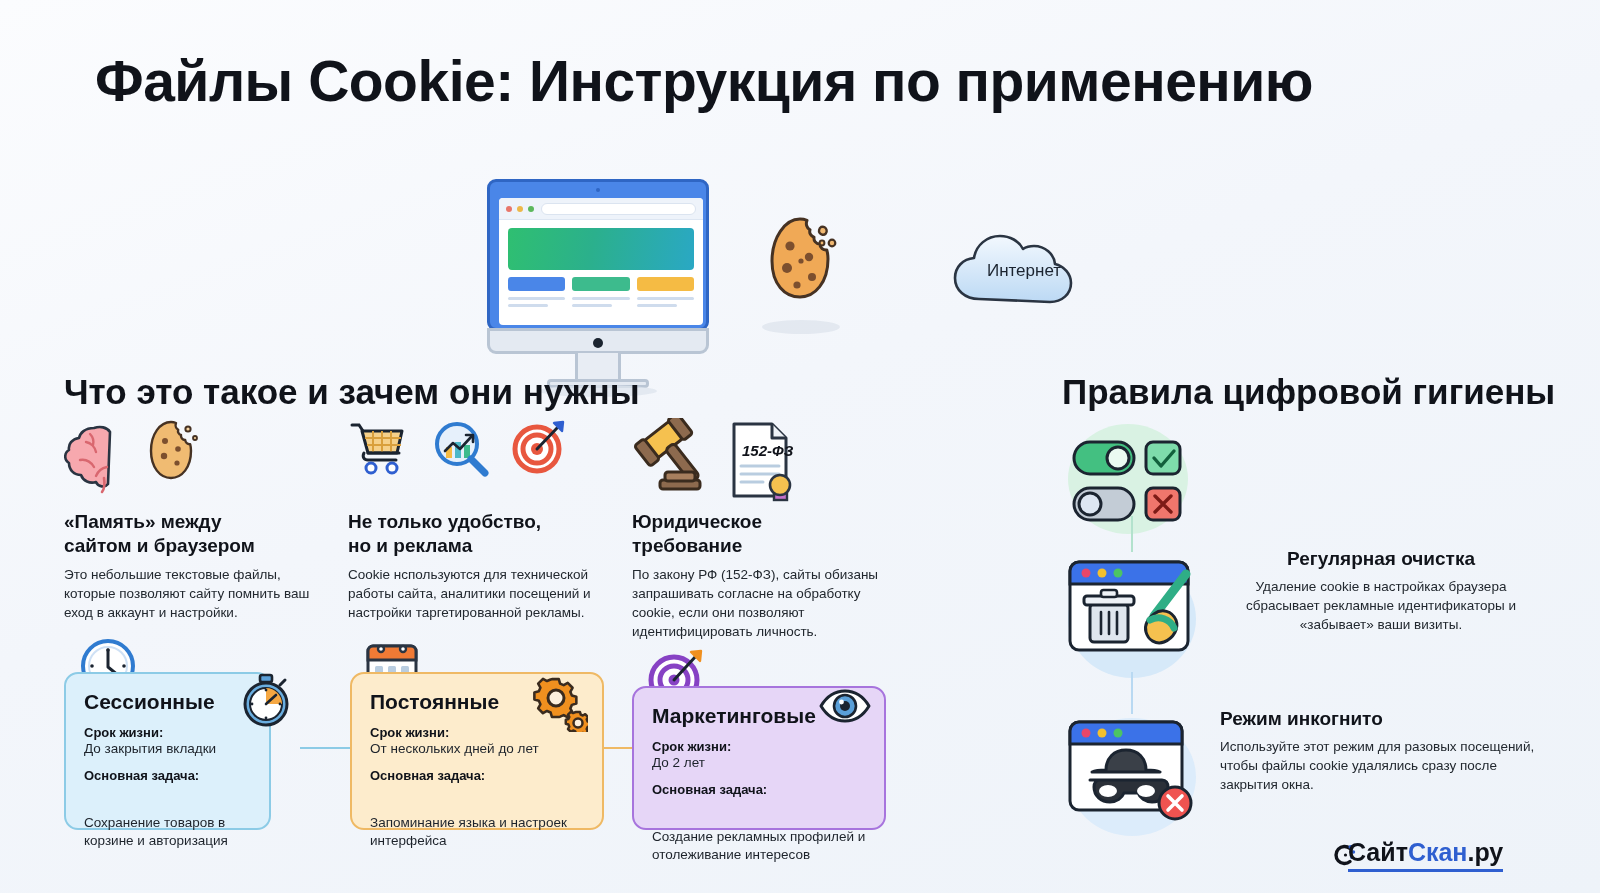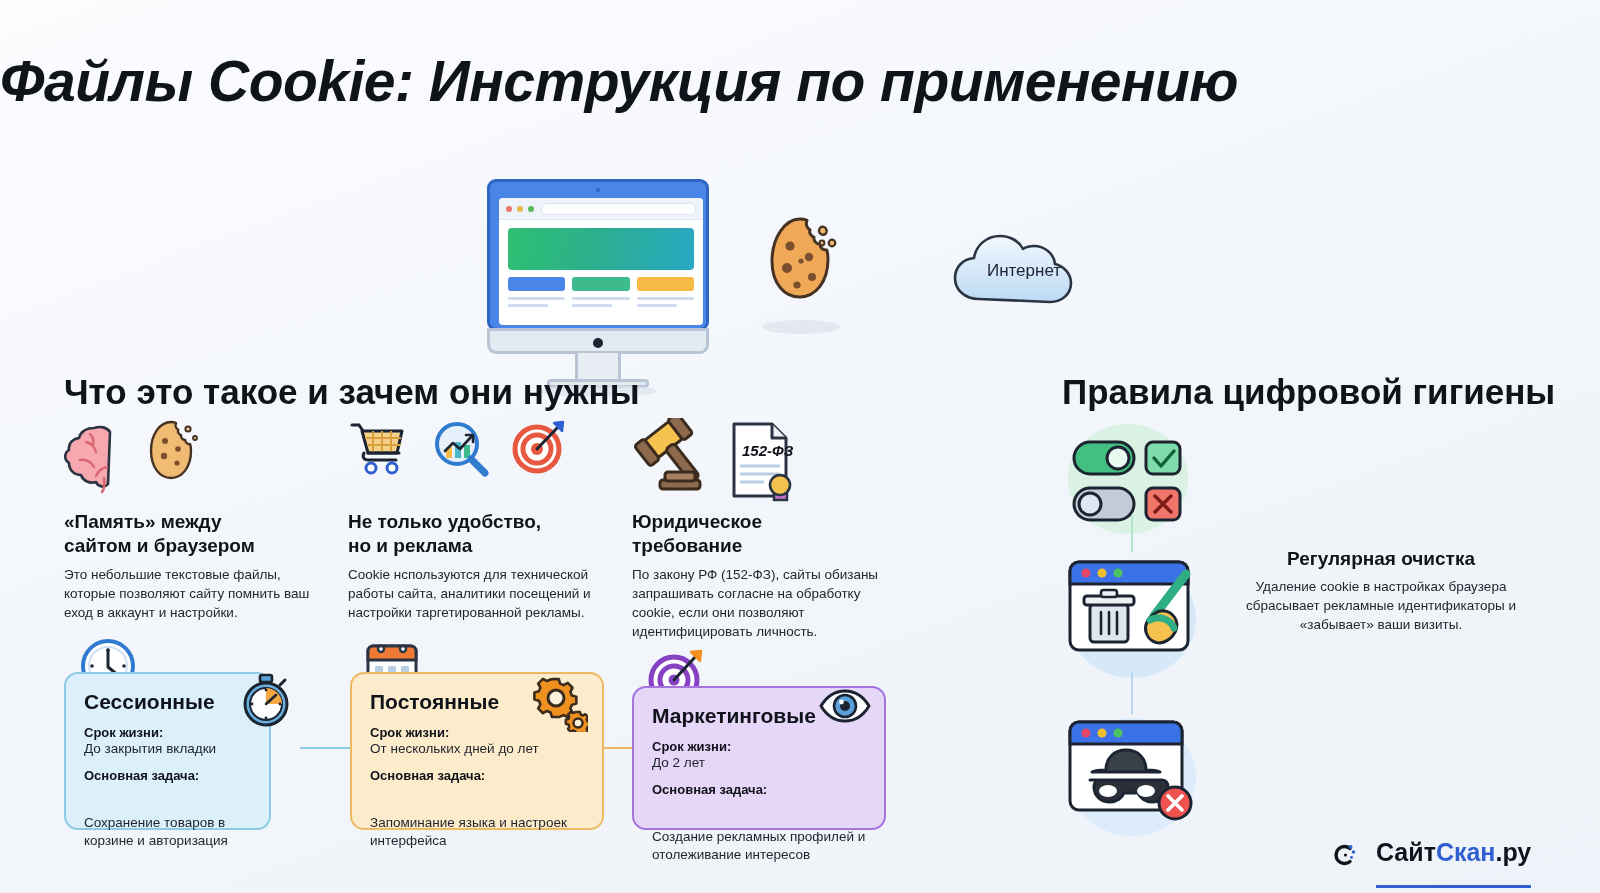--- a/index.html
+++ b/index.html
@@ -14,27 +14,26 @@
     position: relative;
     width: 1600px; height: 893px;
     background: linear-gradient(160deg, #fbfcfe 0%, #f3f6fb 45%, #eef3f9 100%);
   }
 
   
   .title {
     position: absolute;
     left: 0; top: 48px;
     width: 1408px;
-    text-align: left;
+    text-align: center;
     font-size: 57px;
     font-weight: 700;
     letter-spacing: -0.5px;
     color: #10131a;
     white-space: nowrap;
-    font-style: italic;
   }
 
   
   .hero { position: absolute; left: 0; top: 165px; width: 1600px; height: 210px; }
 
   .monitor { position: absolute; left: 487px; top: 14px; width: 222px; height: 200px; }
   .mon-body {
     position: absolute; left: 0; top: 0; width: 222px; height: 152px;
     background: #4a86e8; border: 3px solid #2f66c4; border-radius: 9px;
   }
@@ -135,23 +134,23 @@
   .vconn { position: absolute; left: 1131px; width: 2px; }
   #vconn-1 { top: 516px; height: 36px; background: #b3e2cd; }
   #vconn-2 { top: 672px; height: 42px; background: #b9d9f2; }
 
   .blob { position: absolute; border-radius: 50%; }
 
   
   .logo { position: absolute; left: 1332px; top: 838px; width: 220px; height: 36px; }
   .logo-mark { position: absolute; left: 0; top: 5px; width: 24px; height: 24px; }
   .logo-text {
-    position: absolute; left: 44px; top: 0;
+    position: absolute; left: 16px; top: 0;
     font-size: 25px; font-weight: 700; color: #10131a; white-space: nowrap;
-    border-bottom: 3px solid #2f5fd0; padding-bottom: 18px;
+    border-bottom: 3px solid #2f5fd0; padding-bottom: 2px;
   }
   .logo-text .blue { color: #2f5fd0; }
 </style>
 </head>
 <body>
 
 <div class="page">
 
   <div class="title">Файлы Cookie: Инструкция по применению</div>
 
@@ -447,20 +446,24 @@
       <circle cx="24" cy="25" r="4.5" fill="#e8466a"></circle>
         <circle cx="40" cy="25" r="4.5" fill="#f2c02e"></circle>
         <circle cx="56" cy="25" r="4.5" fill="#4cc463"></circle>
       <path d="M44 62c0-12 8-20 20-20s20 8 20 20c8 0 12 1 14 2H30c2-1 6-2 14-2Z" fill="#3a4048" stroke="#1b2430" stroke-width="3" stroke-linejoin="round"></path>
       <path d="M28 72h72c4 0 6 3 6 7 0 9-7 15-16 15-7 0-12-4-14-9h-14c-2 5-7 9-14 9-9 0-16-6-16-15 0-4 2-7 6-7Z" fill="#2b3038" stroke="#1b2430" stroke-width="3" stroke-linejoin="round"></path>
       <ellipse cx="46" cy="83" rx="9" ry="6" fill="#ffffff"></ellipse>
       <ellipse cx="84" cy="83" rx="9" ry="6" fill="#ffffff"></ellipse>
       <circle cx="113" cy="95" r="16" fill="#ef5350" stroke="#1b2430" stroke-width="3"></circle>
       <path d="M106 88l14 14M120 88l-14 14" stroke="#ffffff" stroke-width="3.6" stroke-linecap="round"></path>
     </svg>
+    <div class="txt">
+      <h3>Режим инкогнито</h3>
+      <p>Используйте этот режим для разовых посещений, чтобы файлы cookie удалялись сразу после закрытия окна.</p>
+    </div>
   </div>
 
   <div class="logo">
     <svg class="logo-mark" viewBox="0 0 24 24">
       <path d="M18 5.5A8.5 8.5 0 1 0 18 18.5" fill="none" stroke="#10131a" stroke-width="3.4" stroke-linecap="round"></path>
       <circle cx="18.5" cy="4" r="2" fill="#2f5fd0"></circle>
       <circle cx="21.5" cy="9" r="1.7" fill="#2f5fd0"></circle>
       <circle cx="19.5" cy="14.5" r="1.4" fill="#2f5fd0"></circle>
       <circle cx="13.5" cy="12" r="1.6" fill="#10131a"></circle>
     </svg>

